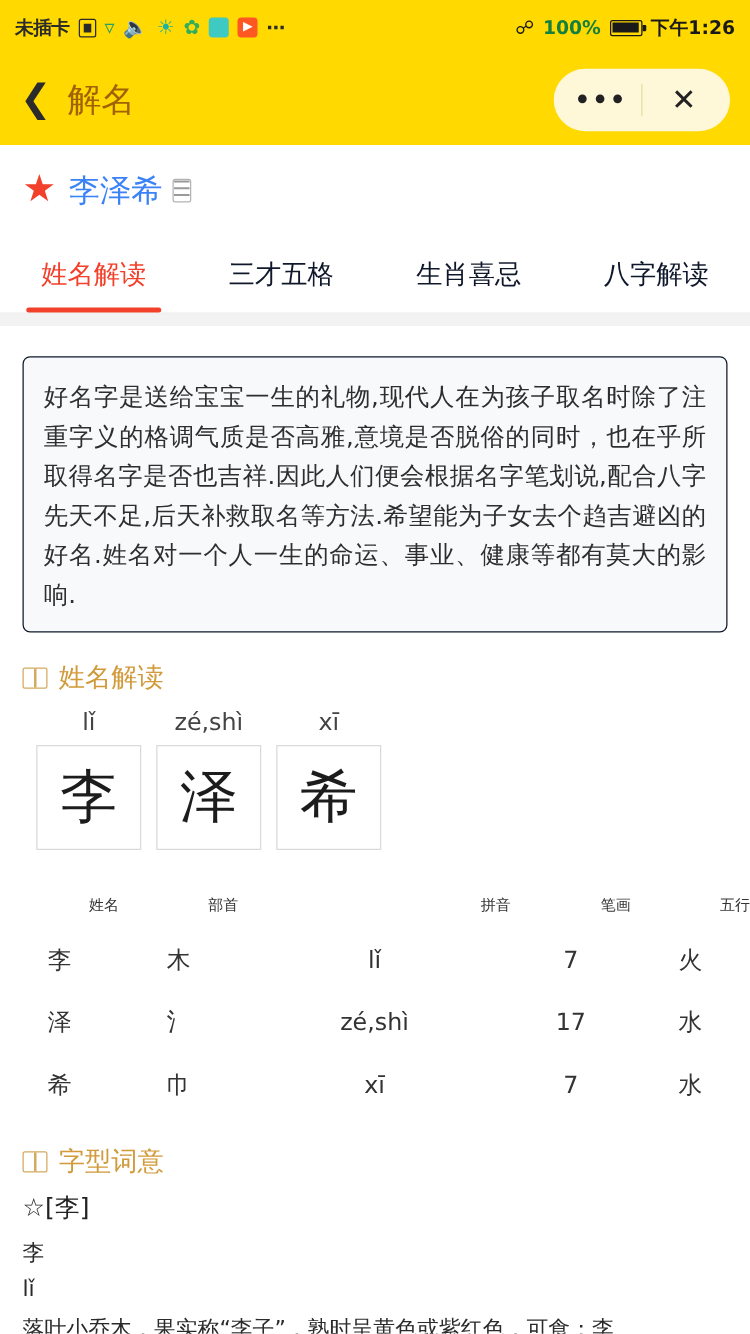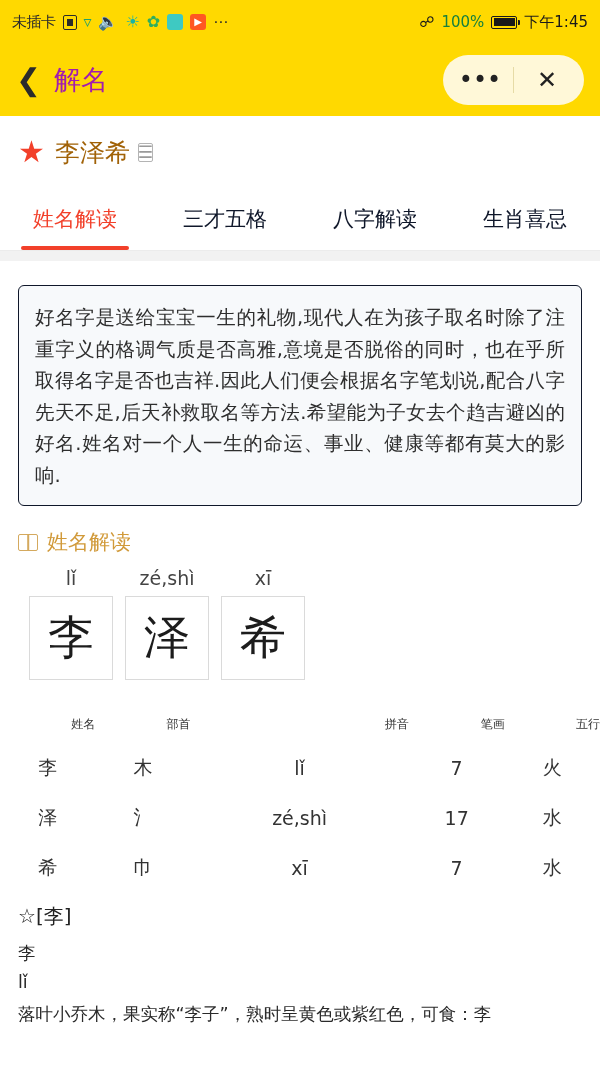--- a/index.html
+++ b/index.html
@@ -17,20 +17,21 @@
   
   .status-bar {
     height: 44px;
     background: #FFD900;
     display: flex;
     align-items: center;
     padding: 11px 12px;
     box-sizing: border-box;
     font-size: 15px;
     color: #3a3a00;
+    font-weight: bold;
   }
   .status-left {
     display: flex;
     align-items: center;
     gap: 7px;
     flex: 1;
   }
   .status-right {
     display: flex;
     align-items: center;
@@ -117,21 +118,21 @@
   }
   .back-chevron {
     font-size: 30px;
     color: #2b2b2b;
     width: 34px;
     line-height: 1;
     font-weight: 300;
   }
   .page-title {
     font-size: 27px;
-    color: #a21caf;
+    color: #a16207;
     margin-left: 4px;
     flex: 1;
   }
   .win-controls {
     display: flex;
     align-items: center;
     background: #fff8d8;
     border-radius: 26px;
     height: 50px;
     padding: 0 6px;
@@ -162,21 +163,21 @@
     box-sizing: border-box;
     background: #fff;
   }
   .star {
     color: #f2402a;
     font-size: 30px;
     line-height: 1;
   }
   .user-name {
     font-size: 25px;
-    color: #a16207;
+    color: #3b82f6;
     margin-left: 10px;
   }
   .copy-icon {
     margin-left: 8px;
     color: #9a9a9a;
     font-size: 17px;
     border: 1.5px solid #b4b4b4;
     border-radius: 2px;
     width: 15px;
     height: 19px;
@@ -358,21 +359,21 @@
     <span class="si si-sq"></span>
     <span class="si si-play">▶</span>
     <span class="si si-dots">⋯</span>
   </div>
   <div class="status-right">
     <span class="si si-bt">☍</span>
     <span class="batt-pct">100%</span>
     <span class="batt">
         <i></i>
       </span>
-    <span class="clock">下午1:45</span>
+    <span class="clock">下午1:26</span>
   </div>
 </div>
 
 <div class="titlebar">
   <div class="back-chevron">❮</div>
   <div class="page-title">解名</div>
   <div class="win-controls">
     <div class="wc-btn">•••</div>
     <div class="wc-sep"></div>
     <div class="wc-btn">✕</div>
@@ -381,22 +382,22 @@
 
 <div class="name-header">
   <span class="star">★</span>
   <span class="user-name">李泽希</span>
   <span class="copy-icon">☰</span>
 </div>
 
 <div class="tabs">
   <div class="tab active">姓名解读</div>
   <div class="tab">三才五格</div>
+  <div class="tab">生肖喜忌</div>
   <div class="tab">八字解读</div>
-  <div class="tab">生肖喜忌</div>
 </div>
 
 <div class="grey-strip"></div>
 
 <div class="scroll-area">
 
   <div class="intro-card">好名字是送给宝宝一生的礼物,现代人在为孩子取名时除了注重字义的格调气质是否高雅,意境是否脱俗的同时，也在乎所取得名字是否也吉祥.因此人们便会根据名字笔划说,配合八字先天不足,后天补救取名等方法.希望能为子女去个趋吉避凶的好名.姓名对一个人一生的命运、事业、健康等都有莫大的影响.</div>
 
   <div class="section-title">
     <span class="book-icon"></span>
@@ -446,20 +447,24 @@
       <tr>
         <td>希</td>
         <td>巾</td>
         <td>xī</td>
         <td>7</td>
         <td>水</td>
       </tr>
     </tbody>
   </table>
 
+  <div class="section-title">
+    <span class="book-icon"></span>
+    <span>字型词意</span>
+  </div>
 
   <div class="meaning-block">
     <div class="meaning-title">☆[李]</div>
     <div class="meaning-line">李</div>
     <div class="meaning-line">lǐ</div>
     <div class="meaning-desc">落叶小乔木，果实称“李子”，熟时呈黄色或紫红色，可食：李</div>
   </div>
 
 </div>
 

